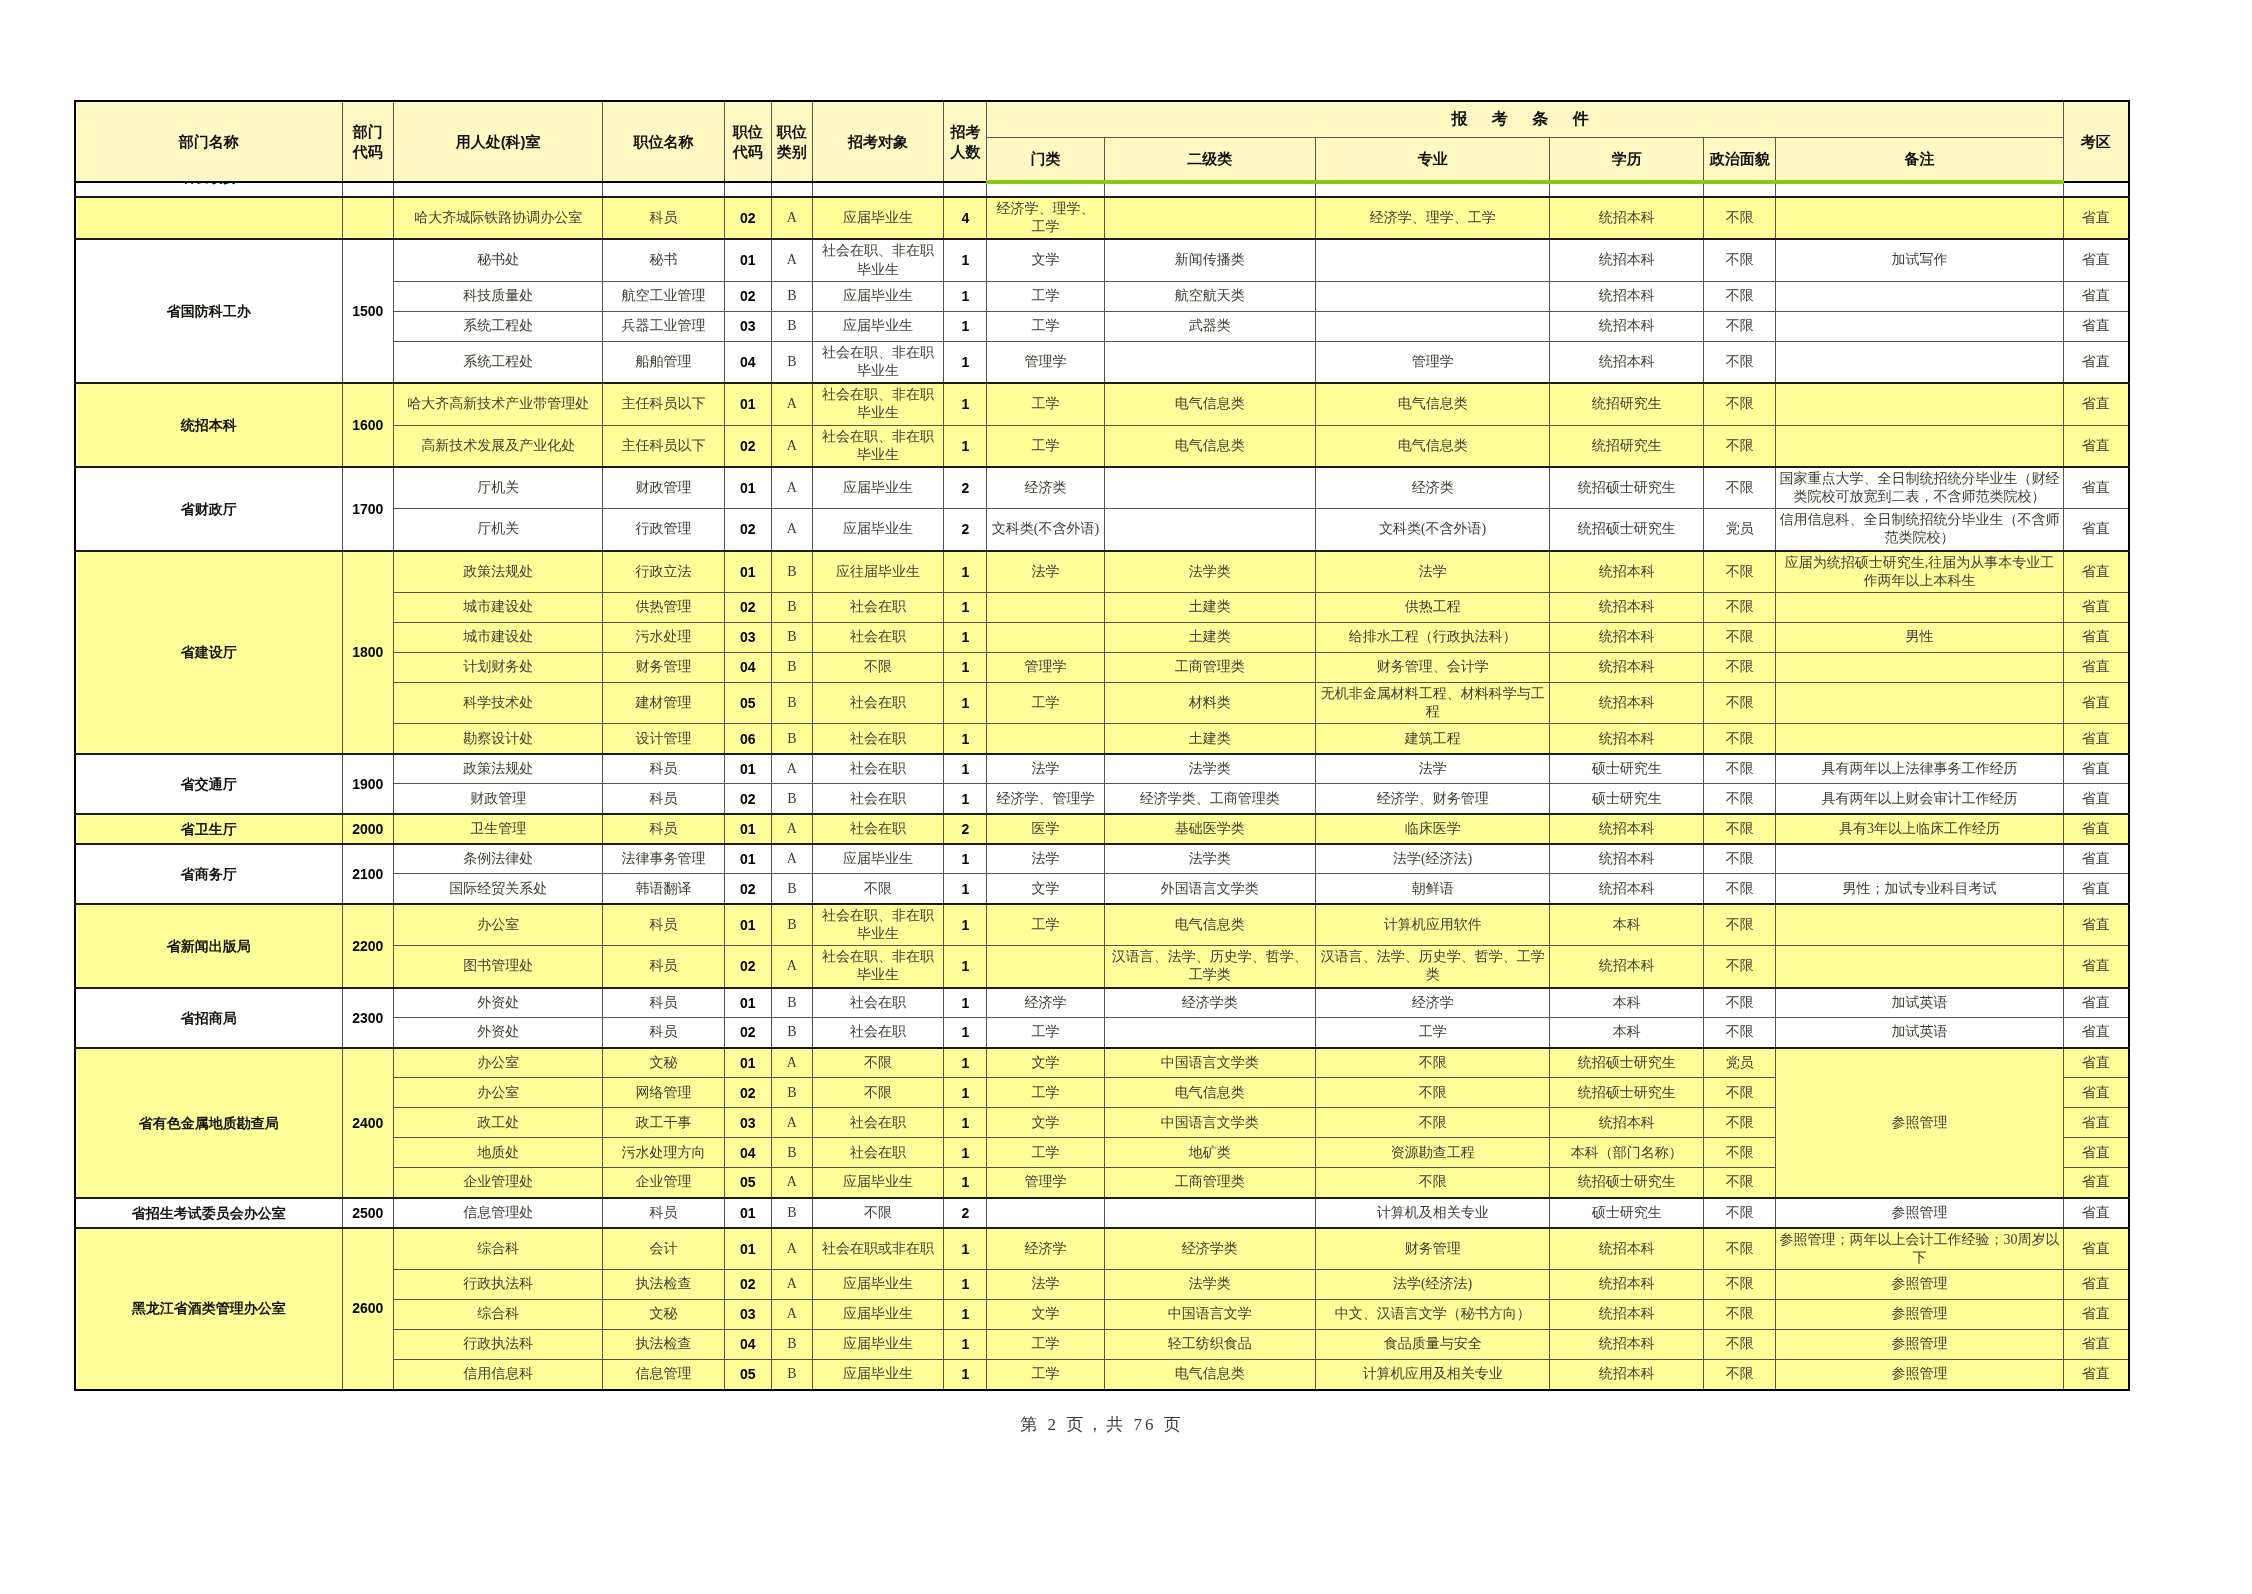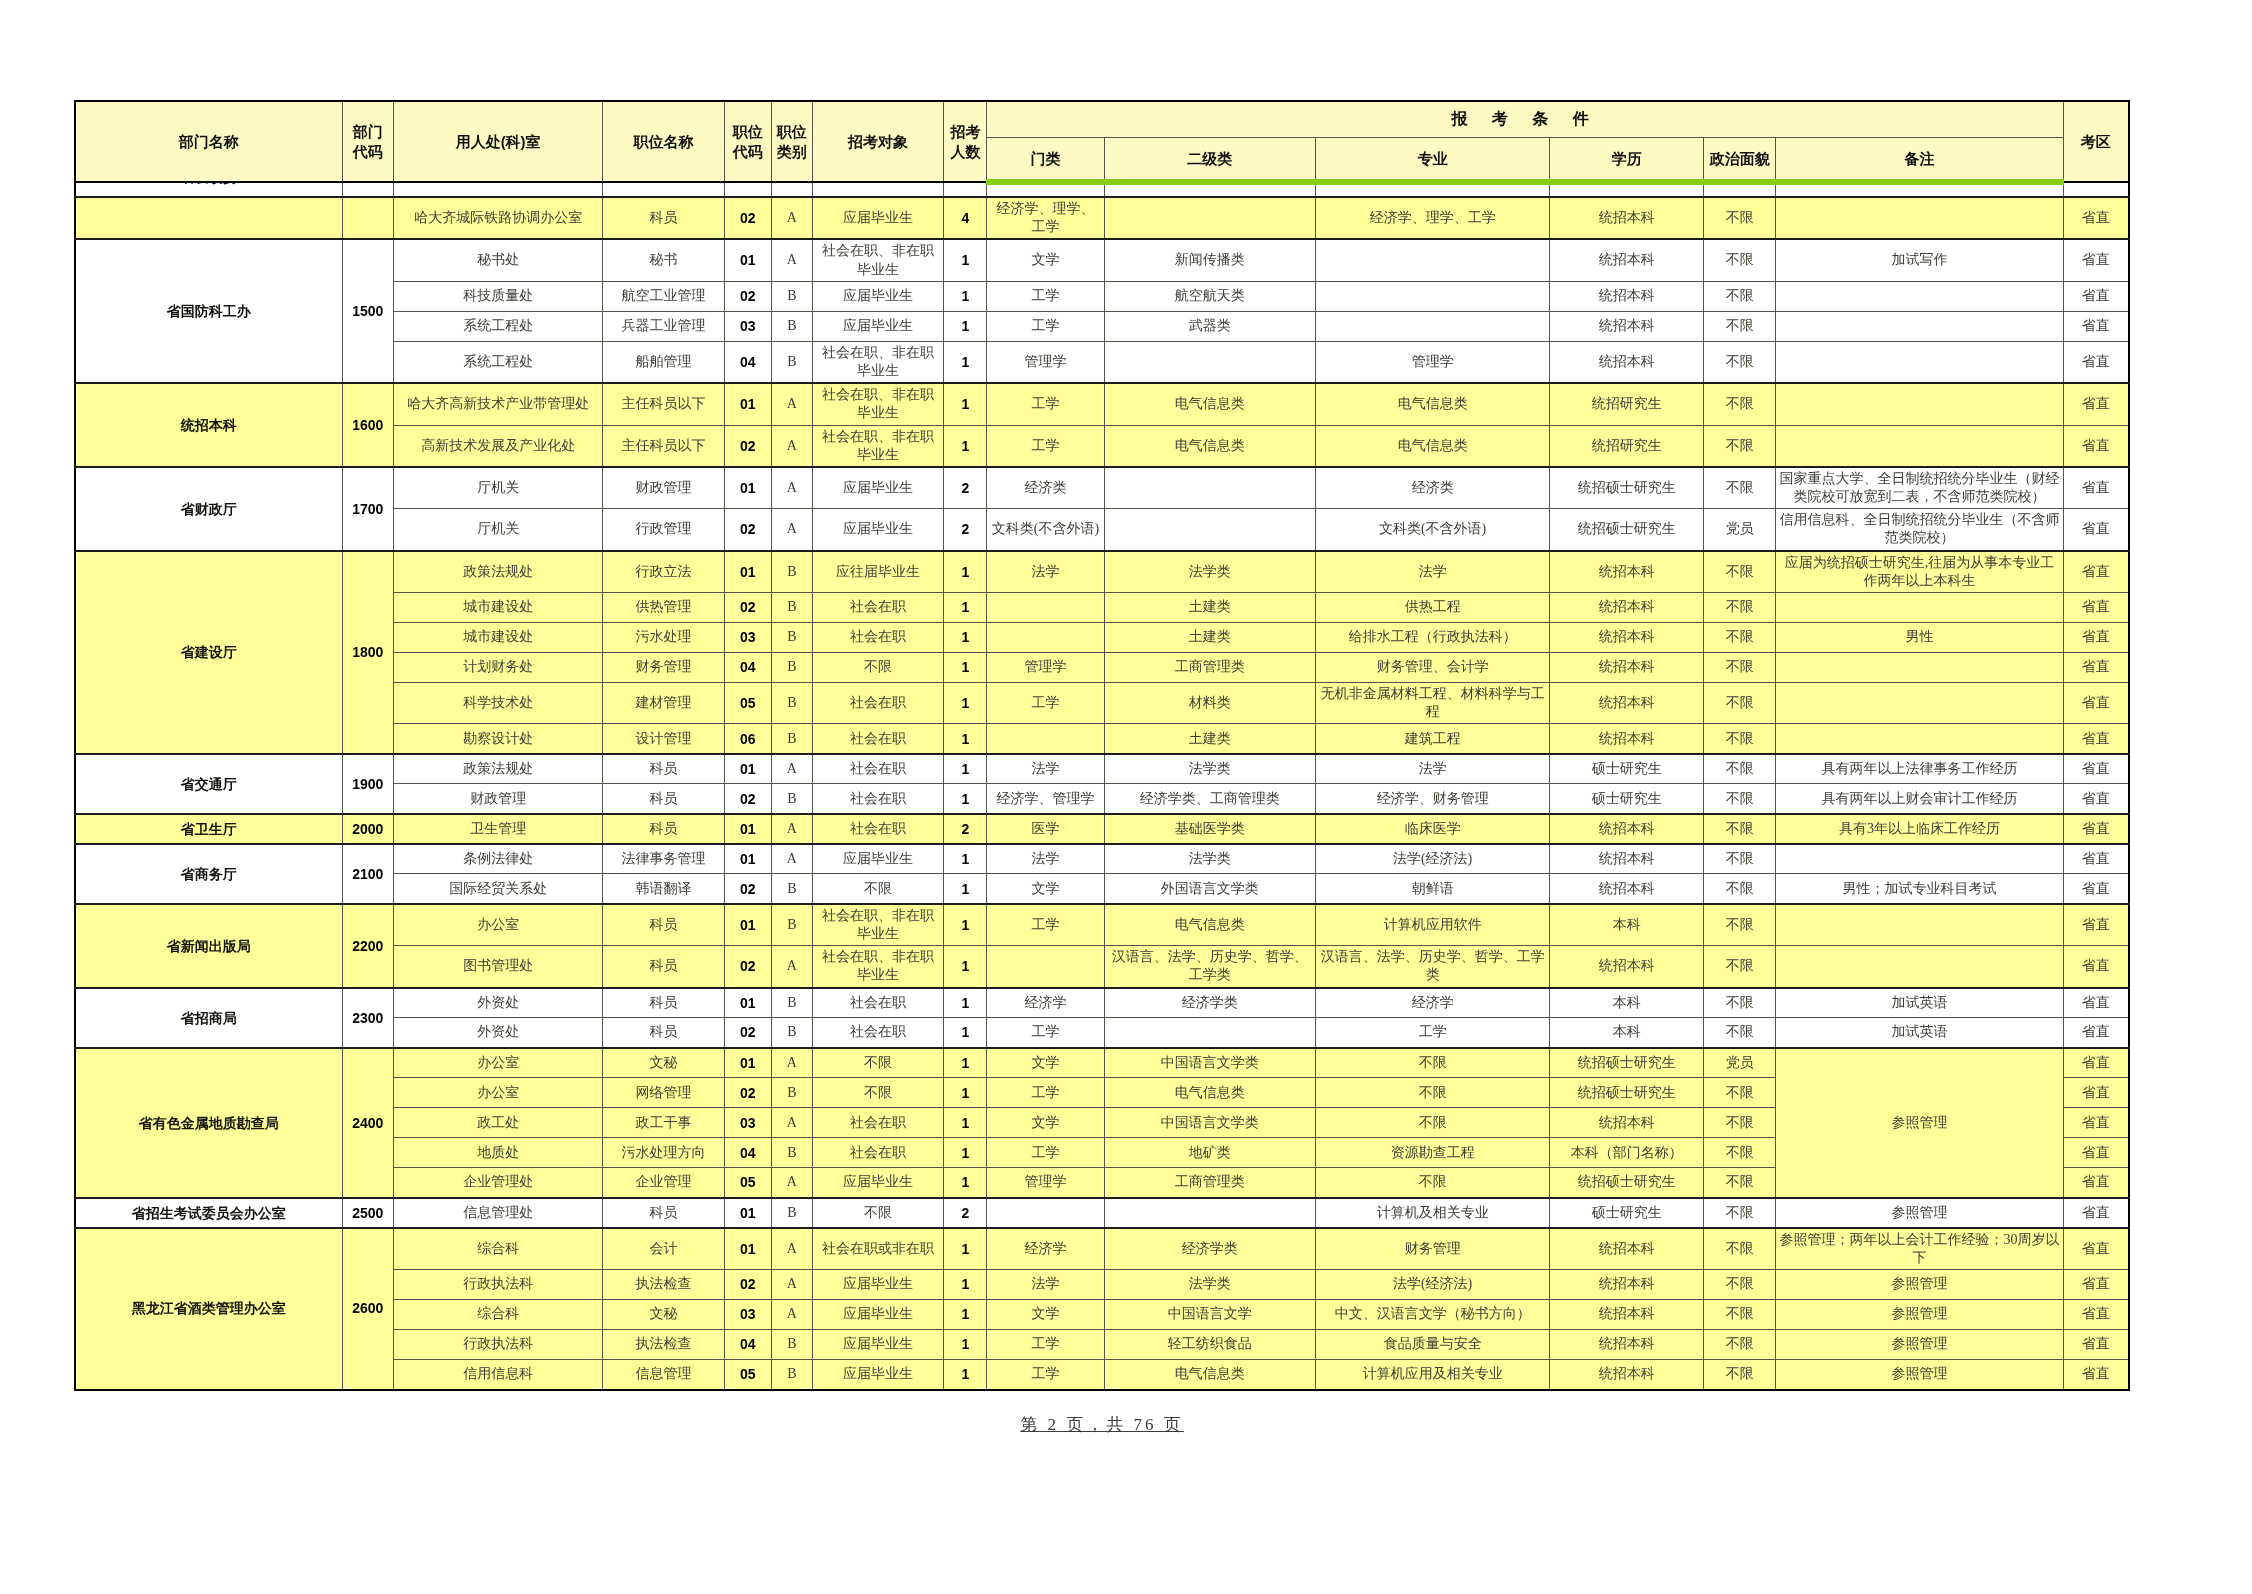--- a/index.html
+++ b/index.html
@@ -3,34 +3,34 @@
 <meta charset="utf-8">
 <style>
   html,body{margin:0;padding:0;background:#fff;}
   body{width:2252px;height:1594px;overflow:hidden;font-family:"Liberation Sans","DejaVu Sans",sans-serif;}
   .page{width:2252px;height:1594px;position:relative;box-sizing:border-box;padding:100px 60px 0 74px;}
   table.pos{border-collapse:collapse;width:2056px;table-layout:fixed;border:2px solid #000;}
   th,td{border:1px solid #55554c;box-sizing:border-box;text-align:center;vertical-align:middle;
         padding:2px 3px;font-size:14px;line-height:1.3;color:#3d3d34;word-break:break-all;}
   thead th{font-weight:bold;color:#111;font-size:15px;background:#fef9c3;}
   thead tr.h1 th{height:36px;}
-  thead tr.h2 th{height:45px;border-bottom:6px solid #84cc16;}
+  thead tr.h2 th{height:45px;border-bottom:4px solid #84cc16;}
   thead th.group{letter-spacing:10px;font-size:16px;border-bottom:1px solid #55554c;}
   thead th[rowspan]{border-bottom:2px solid #000;}
   td{height:30px;font-family:"Liberation Serif","DejaVu Serif",serif;}
   td.dept{font-family:"Liberation Sans","DejaVu Sans",sans-serif;font-weight:bold;color:#151510;text-align:center;}
   td.code-cell,td.count-cell,td.dcode{font-family:"Liberation Sans","DejaVu Sans",sans-serif;font-weight:bold;color:#000;}
   tr.hl td{background:#ffff99;}
   tr.section-start td{border-top:2px solid #1c1c1c;}
   tr.sliver td{height:13px;padding:0;overflow:hidden;}
   tr.sliver .clip{height:13px;overflow:hidden;}
   tr.sliver .clip span{display:block;margin-top:-15px;font-weight:bold;font-size:14px;
         font-family:"Liberation Sans","DejaVu Sans",sans-serif;color:#151510;}
   .footer{margin-top:22px;text-align:center;font-size:17px;color:#3c3c3c;letter-spacing:3px;
-        font-family:"Liberation Serif","DejaVu Serif",serif;width:2056px;text-decoration:underline;}
+        font-family:"Liberation Serif","DejaVu Serif",serif;width:2056px;}
 </style>
 </head>
 <body>
 
 <div class="page">
   <table class="pos">
     <colgroup>
       <col style="width:13.0%">
         <col style="width:2.5%">
         <col style="width:10.2%">

